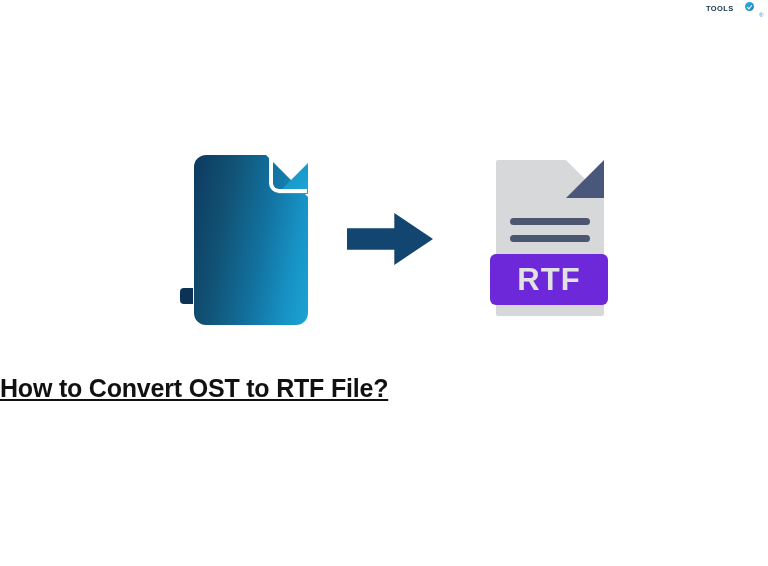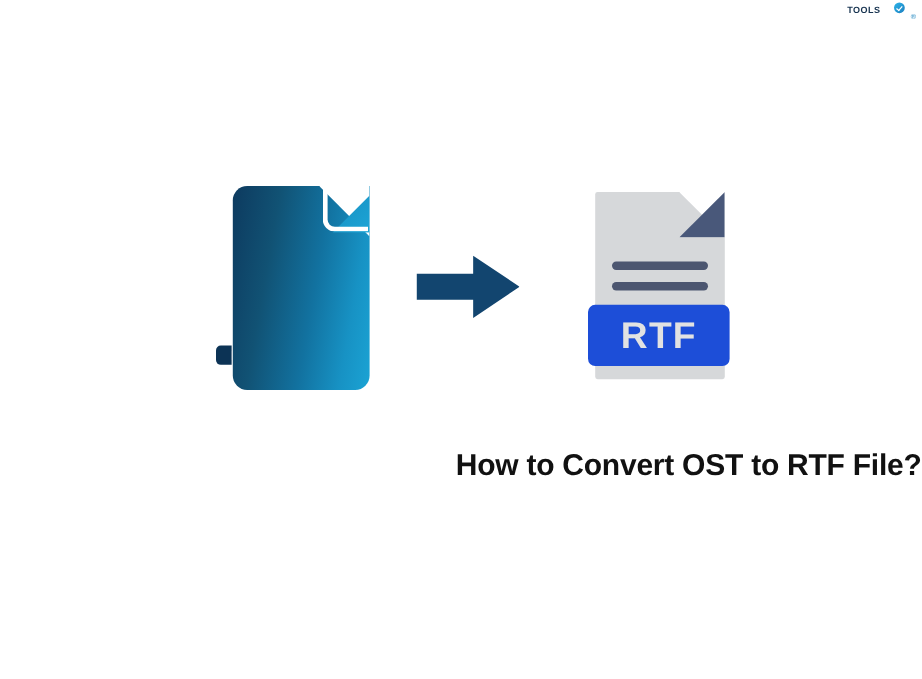--- a/index.html
+++ b/index.html
@@ -235,46 +235,47 @@
     border-radius: 3.5px;
   }
   .rtf-line-1 { top: 62px; }
   .rtf-line-2 { top: 79px; }
   .rtf-band {
     position: absolute;
     left: 0px;
     top: 98px;
     width: 118px;
     height: 51px;
-    background: #1d4ed8;
+    background: #6d28d9;
     border-radius: 6px;
     display: flex;
     align-items: center;
     justify-content: center;
   }
   .rtf-band-text {
     color: #e2e2e2;
     font-size: 31px;
     font-weight: bold;
     letter-spacing: 1px;
     line-height: 31px;
   }
 
   
   .caption {
     position: absolute;
     left: 0;
     top: 373px;
     width: 768px;
-    text-align: right;
+    text-align: left;
     font-size: 25px;
     font-weight: bold;
     color: #111111;
     letter-spacing: -0.2px;
     line-height: 30px;
+    text-decoration: underline;
   }
 </style>
 </head>
 <body>
 
 <div class="page">
 
   <div class="brand-logo">
     <div class="brand-tools-row">
       <span class="brand-tools-text">TOOLS</span>

